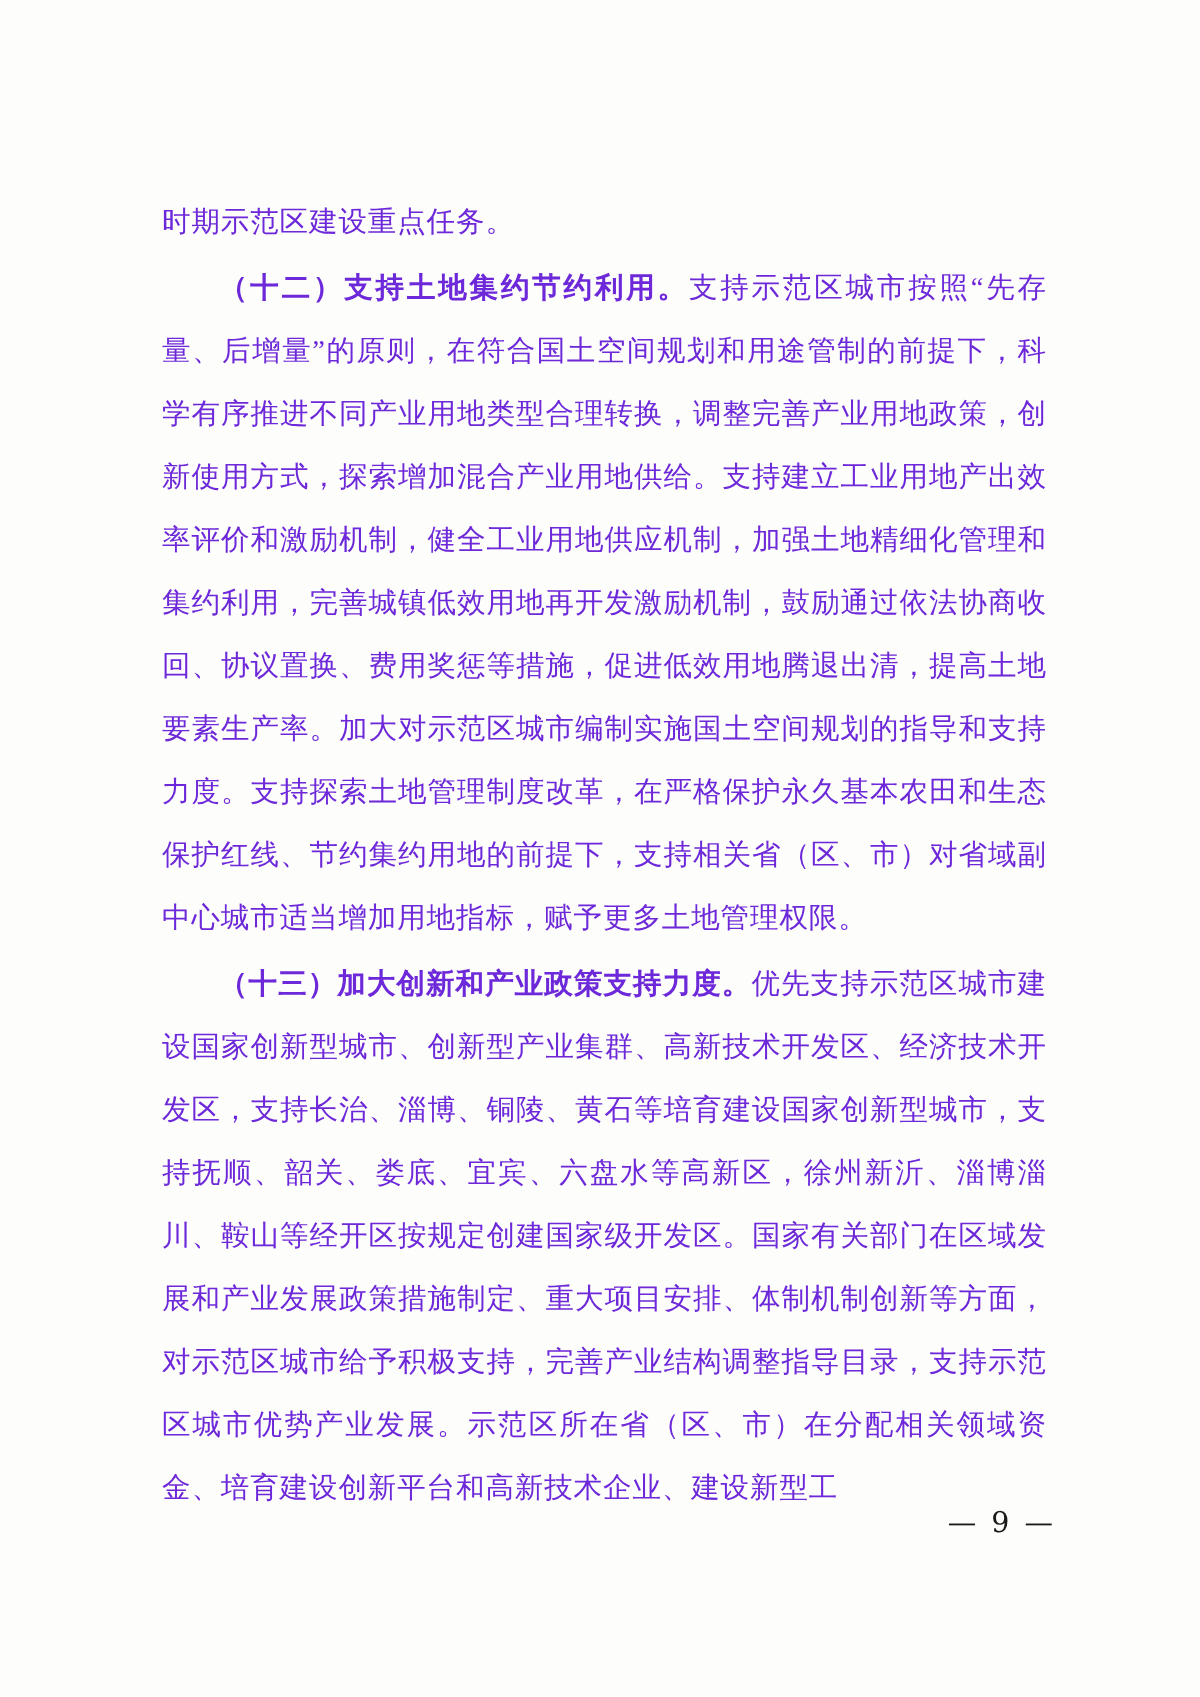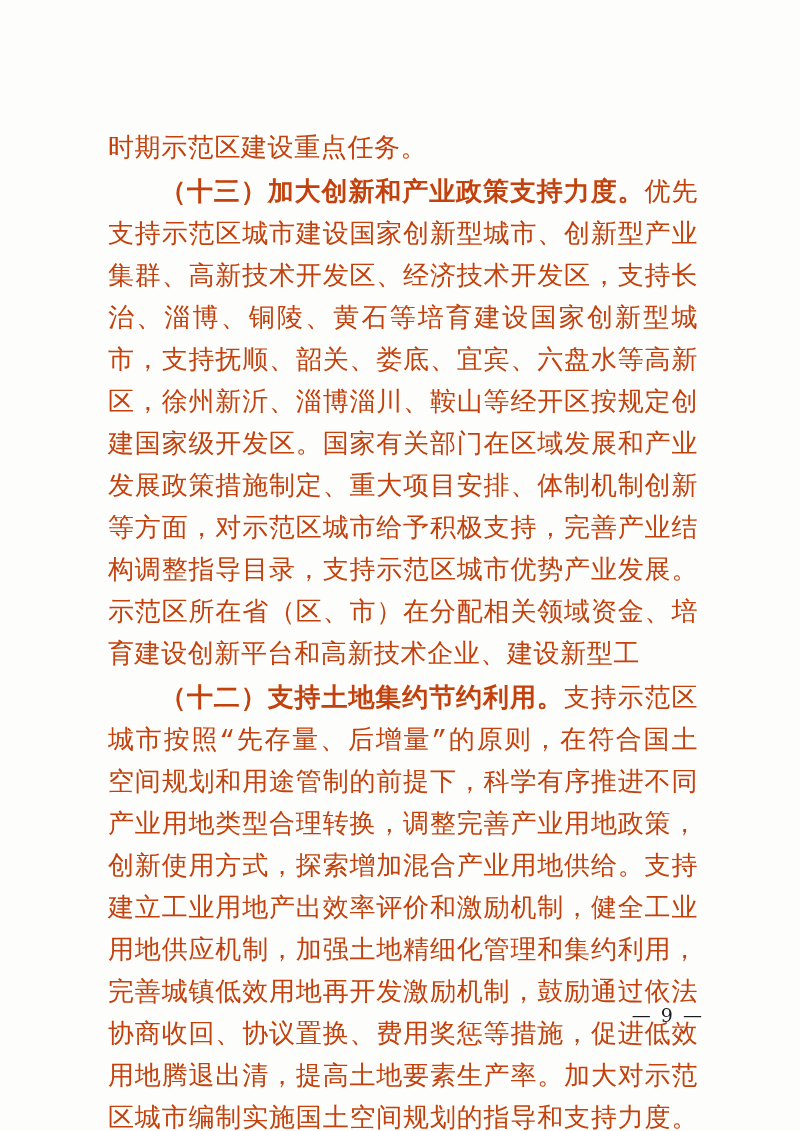--- a/index.html
+++ b/index.html
@@ -20,27 +20,27 @@
     overflow: hidden;
   }
   .page-inner {
     position: absolute;
     left: 108px;
     top: 128px;
     width: 590px;
   }
   .doc-para {
     margin: 0 0 2px 0;
-    font-size: 26px;
+    font-size: 19px;
     line-height: 42px;
-    color: #c2410c;
+    color: #6d28d9;
     text-align: justify;
     text-justify: inter-ideograph;
     letter-spacing: 0.6px;
-    font-family: Liberation Mono, monospace;
+    font-family: Liberation Serif, serif;
   }
   .doc-para.indent {
     text-indent: 2em;
   }
   .doc-para .lead {
     font-weight: bold;
   }
   .page-number {
     position: absolute;
     right: 96px;
@@ -55,23 +55,23 @@
 <body>
 
 <div class="page">
   <div class="page-inner">
 
     <p class="doc-para">
       <span>时期示范区建设重点任务。</span>
     </p>
 
     <p class="doc-para indent">
-      <span class="lead">（十三）加大创新和产业政策支持力度。</span><span>优先支持示范区城市建设国家创新型城市、创新型产业集群、高新技术开发区、经济技术开发区，支持长治、淄博、铜陵、黄石等培育建设国家创新型城市，支持抚顺、韶关、娄底、宜宾、六盘水等高新区，徐州新沂、淄博淄川、鞍山等经开区按规定创建国家级开发区。国家有关部门在区域发展和产业发展政策措施制定、重大项目安排、体制机制创新等方面，对示范区城市给予积极支持，完善产业结构调整指导目录，支持示范区城市优势产业发展。示范区所在省（区、市）在分配相关领域资金、培育建设创新平台和高新技术企业、建设新型工</span>
+      <span class="lead">（十二）支持土地集约节约利用。</span><span>支持示范区城市按照“先存量、后增量”的原则，在符合国土空间规划和用途管制的前提下，科学有序推进不同产业用地类型合理转换，调整完善产业用地政策，创新使用方式，探索增加混合产业用地供给。支持建立工业用地产出效率评价和激励机制，健全工业用地供应机制，加强土地精细化管理和集约利用，完善城镇低效用地再开发激励机制，鼓励通过依法协商收回、协议置换、费用奖惩等措施，促进低效用地腾退出清，提高土地要素生产率。加大对示范区城市编制实施国土空间规划的指导和支持力度。支持探索土地管理制度改革，在严格保护永久基本农田和生态保护红线、节约集约用地的前提下，支持相关省（区、市）对省域副中心城市适当增加用地指标，赋予更多土地管理权限。</span>
     </p>
 
     <p class="doc-para indent">
-      <span class="lead">（十二）支持土地集约节约利用。</span><span>支持示范区城市按照“先存量、后增量”的原则，在符合国土空间规划和用途管制的前提下，科学有序推进不同产业用地类型合理转换，调整完善产业用地政策，创新使用方式，探索增加混合产业用地供给。支持建立工业用地产出效率评价和激励机制，健全工业用地供应机制，加强土地精细化管理和集约利用，完善城镇低效用地再开发激励机制，鼓励通过依法协商收回、协议置换、费用奖惩等措施，促进低效用地腾退出清，提高土地要素生产率。加大对示范区城市编制实施国土空间规划的指导和支持力度。支持探索土地管理制度改革，在严格保护永久基本农田和生态保护红线、节约集约用地的前提下，支持相关省（区、市）对省域副中心城市适当增加用地指标，赋予更多土地管理权限。</span>
+      <span class="lead">（十三）加大创新和产业政策支持力度。</span><span>优先支持示范区城市建设国家创新型城市、创新型产业集群、高新技术开发区、经济技术开发区，支持长治、淄博、铜陵、黄石等培育建设国家创新型城市，支持抚顺、韶关、娄底、宜宾、六盘水等高新区，徐州新沂、淄博淄川、鞍山等经开区按规定创建国家级开发区。国家有关部门在区域发展和产业发展政策措施制定、重大项目安排、体制机制创新等方面，对示范区城市给予积极支持，完善产业结构调整指导目录，支持示范区城市优势产业发展。示范区所在省（区、市）在分配相关领域资金、培育建设创新平台和高新技术企业、建设新型工</span>
     </p>
 
   </div>
 
   <div class="page-number">— 9 —</div>
 </div>
 
 </body></html>

